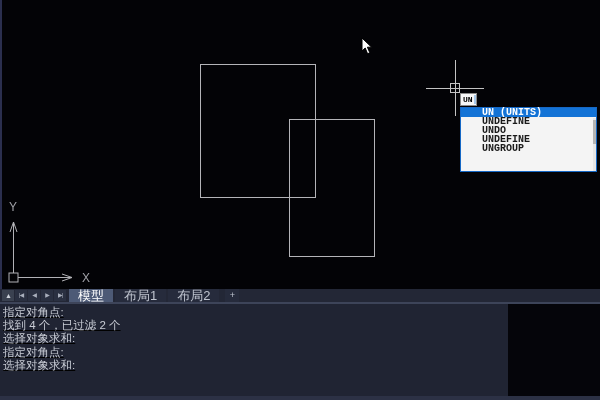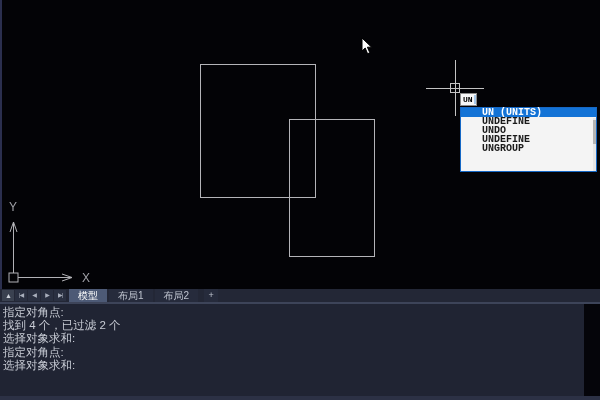--- a/index.html
+++ b/index.html
@@ -40,29 +40,29 @@
   .ac-row.selected { background:#1373d6; color:#ffffff; }
   .ac-scroll { position:absolute; right:0; top:10px; width:3px; height:53px; background:#e6e6e6; }
   .ac-thumb { position:absolute; right:0; top:2px; width:3px; height:24px; background:#b4b4b4; }
 
   
   .tabbar { position:absolute; left:0; top:289px; width:600px; height:15px; background:#232736;
             border-bottom:2px solid #3d4459; display:flex; align-items:center; padding-left:2px; }
   .nav-btn { width:12px; height:11px; margin-right:1px; background:#2a3041; color:#a9afbc;
              font-size:6px; line-height:11px; text-align:center; letter-spacing:-1px; }
   .expand-btn { background:#3a4150; color:#cdd2db; font-size:7px; }
-  .tab { height:13px; padding:0 9px; margin-left:2px; font-size:10px; line-height:13px;
+  .tab { height:13px; padding:0 9px; margin-left:2px; font-size:13px; line-height:13px;
          color:#bfc4cf; background:#262b3c; }
   .tab.active { background:#4d5a76; color:#ffffff; }
   .add-tab { margin-left:6px; width:14px; height:13px; font-size:9px; line-height:13px;
              text-align:center; color:#bfc4cf; background:#262b3c; }
 
   
-  .cmdwin { position:absolute; left:0; top:304px; width:584px; height:92px; background:#202433;
-            padding:2px 17px 0 3px; }
+  .cmdwin { position:absolute; left:0; top:304px; width:508px; height:92px; background:#202433;
+            padding:2px 17px 0 3px;text-decoration:underline; }
   .cmd-line { font-size:11.5px; line-height:13.2px; color:#c8ccd5; white-space:pre; }
   .bottom-strip { position:absolute; left:0; top:396px; width:600px; height:4px; background:#2c3145; }
 </style>
 </head>
 <body>
 
 <div class="app">
 
   <div class="canvas">
     <div class="canvas-left-edge"></div>

